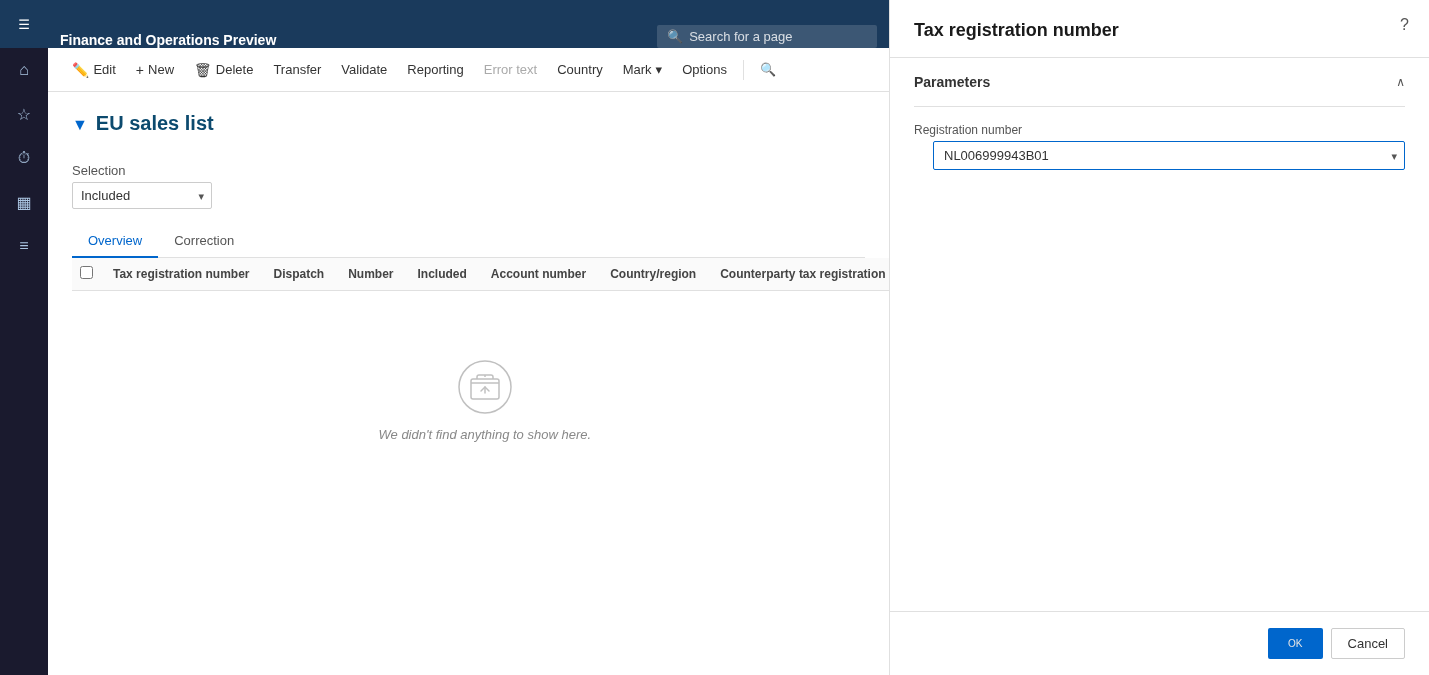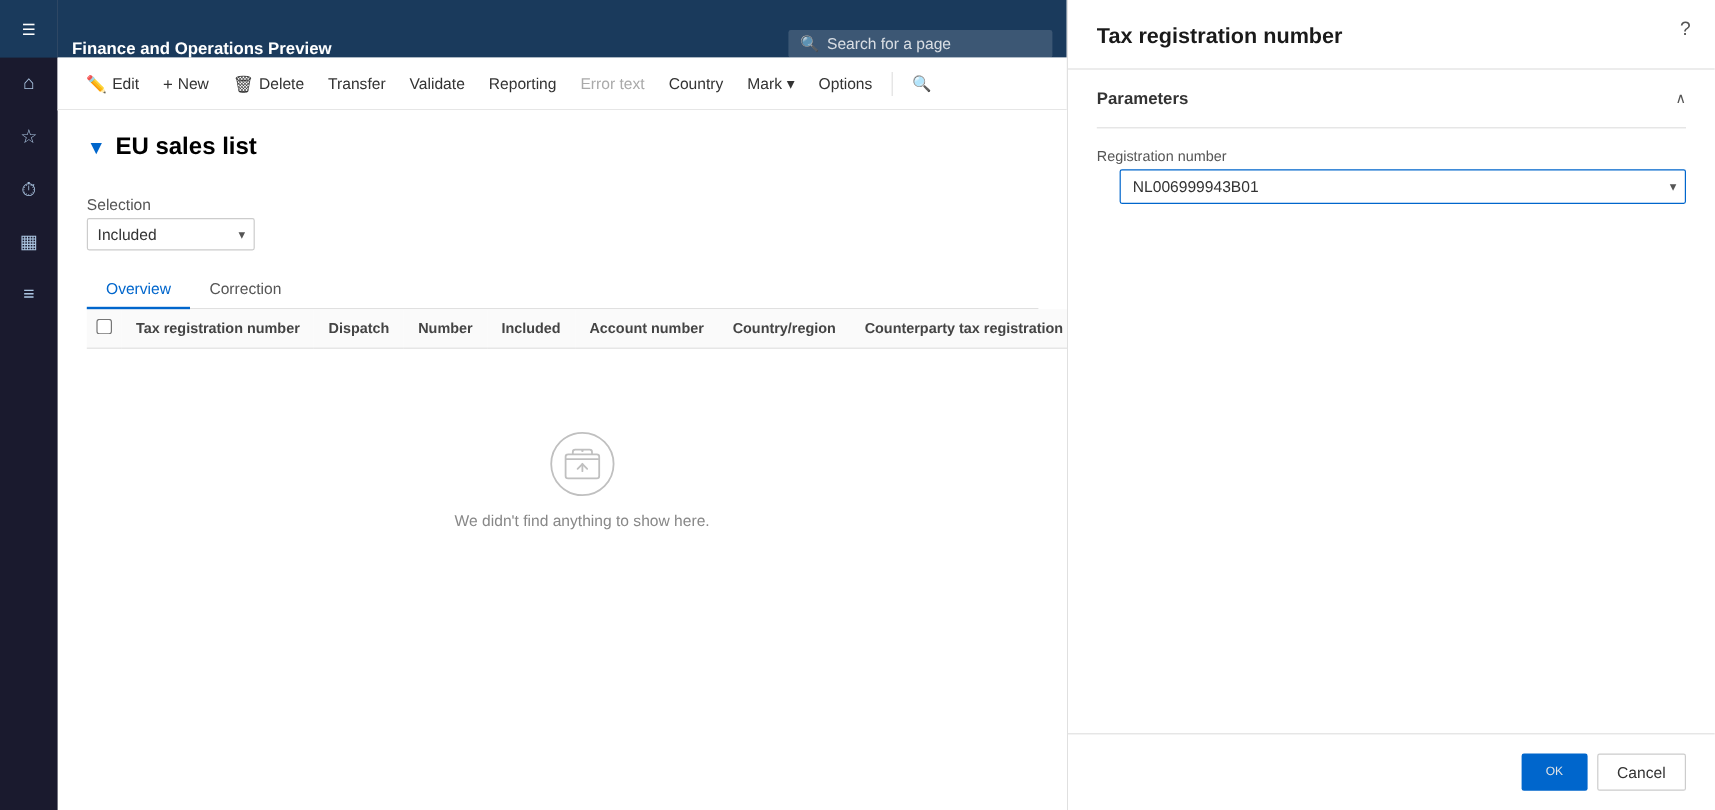--- a/index.html
+++ b/index.html
@@ -104,21 +104,21 @@
     .page-content {
       flex: 1;
       padding: 20px 24px;
       background: white;
       overflow: auto;
       position: relative;
     }
     .page-title {
       font-size: 20px;
       font-weight: 600;
-      color: #000000;
+      color: #0c4a6e;
       margin-bottom: 16px;
     }
 
     
     .selection-row {
       display: flex;
       align-items: center;
       gap: 12px;
       margin-bottom: 16px;
     }
@@ -211,20 +211,21 @@
       color: #999;
     }
     .empty-icon {
       width: 56px;
       height: 56px;
       margin-bottom: 12px;
     }
     .empty-text {
       font-size: 13px;
       color: #888;
+      font-style: italic;
     }
 
     
     .right-panel {
       width: 540px;
       background: white;
       border-left: 1px solid #e0e0e0;
       display: flex;
       flex-direction: column;
       flex-shrink: 0;

